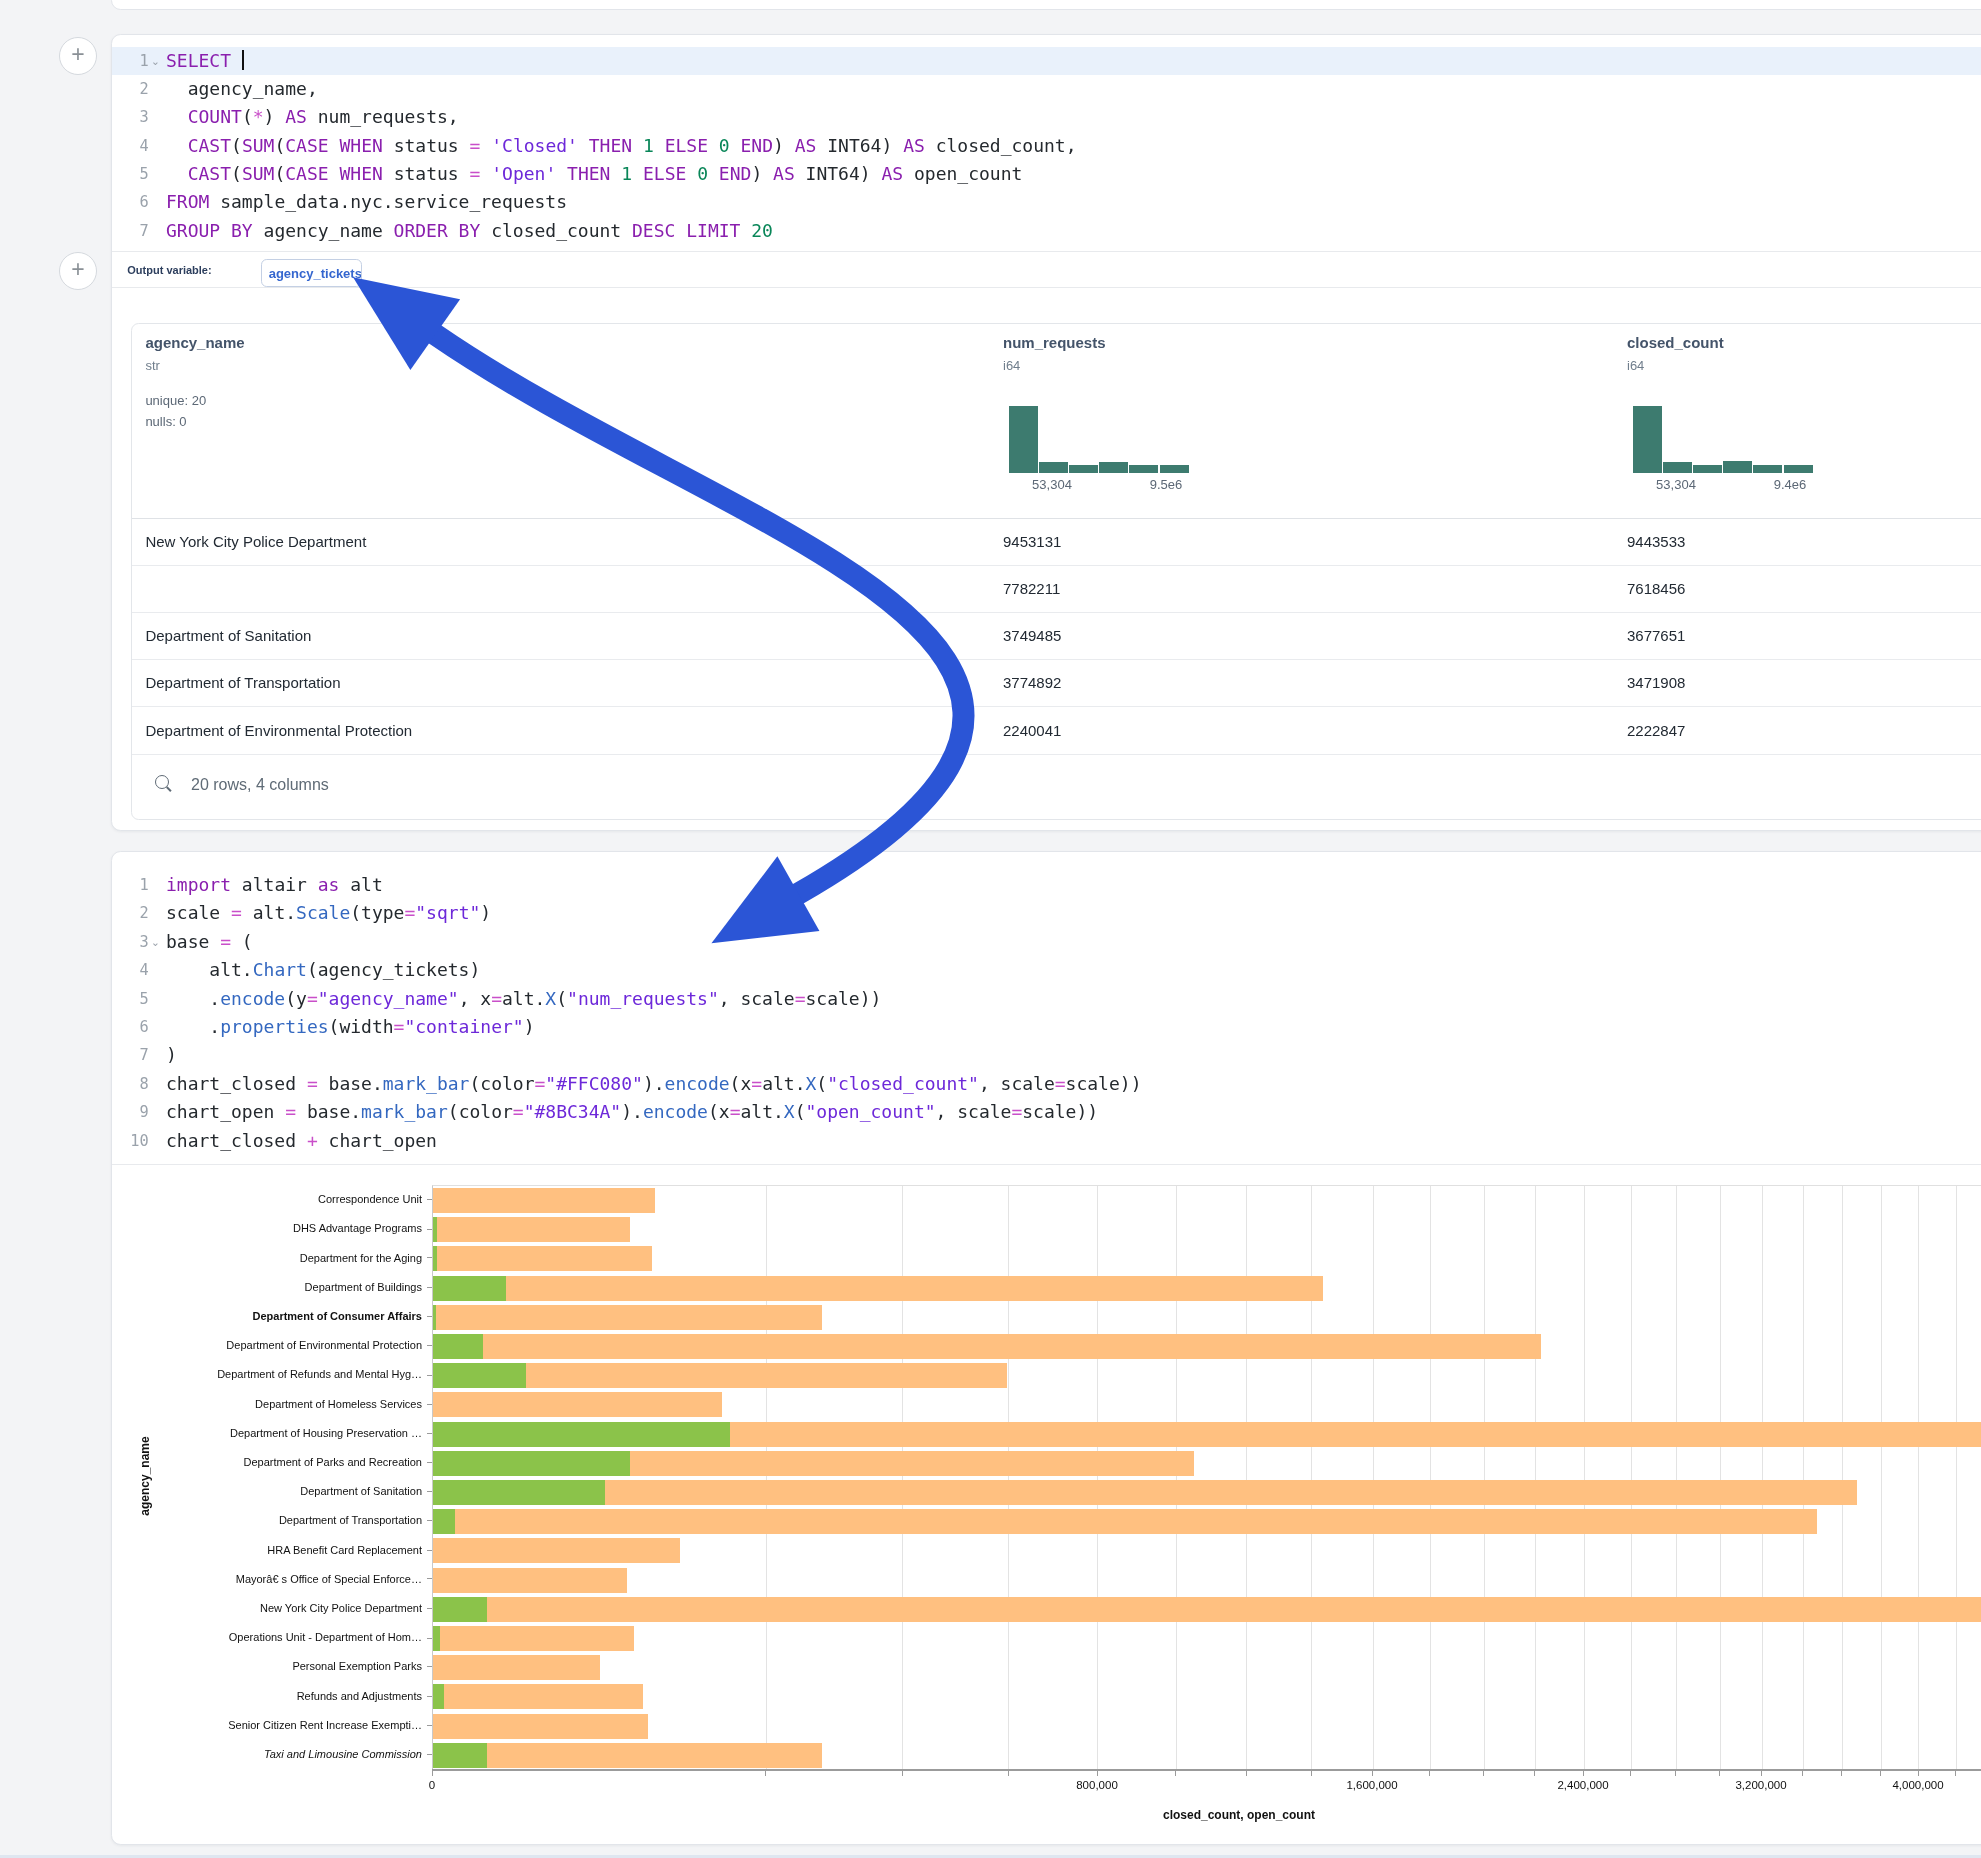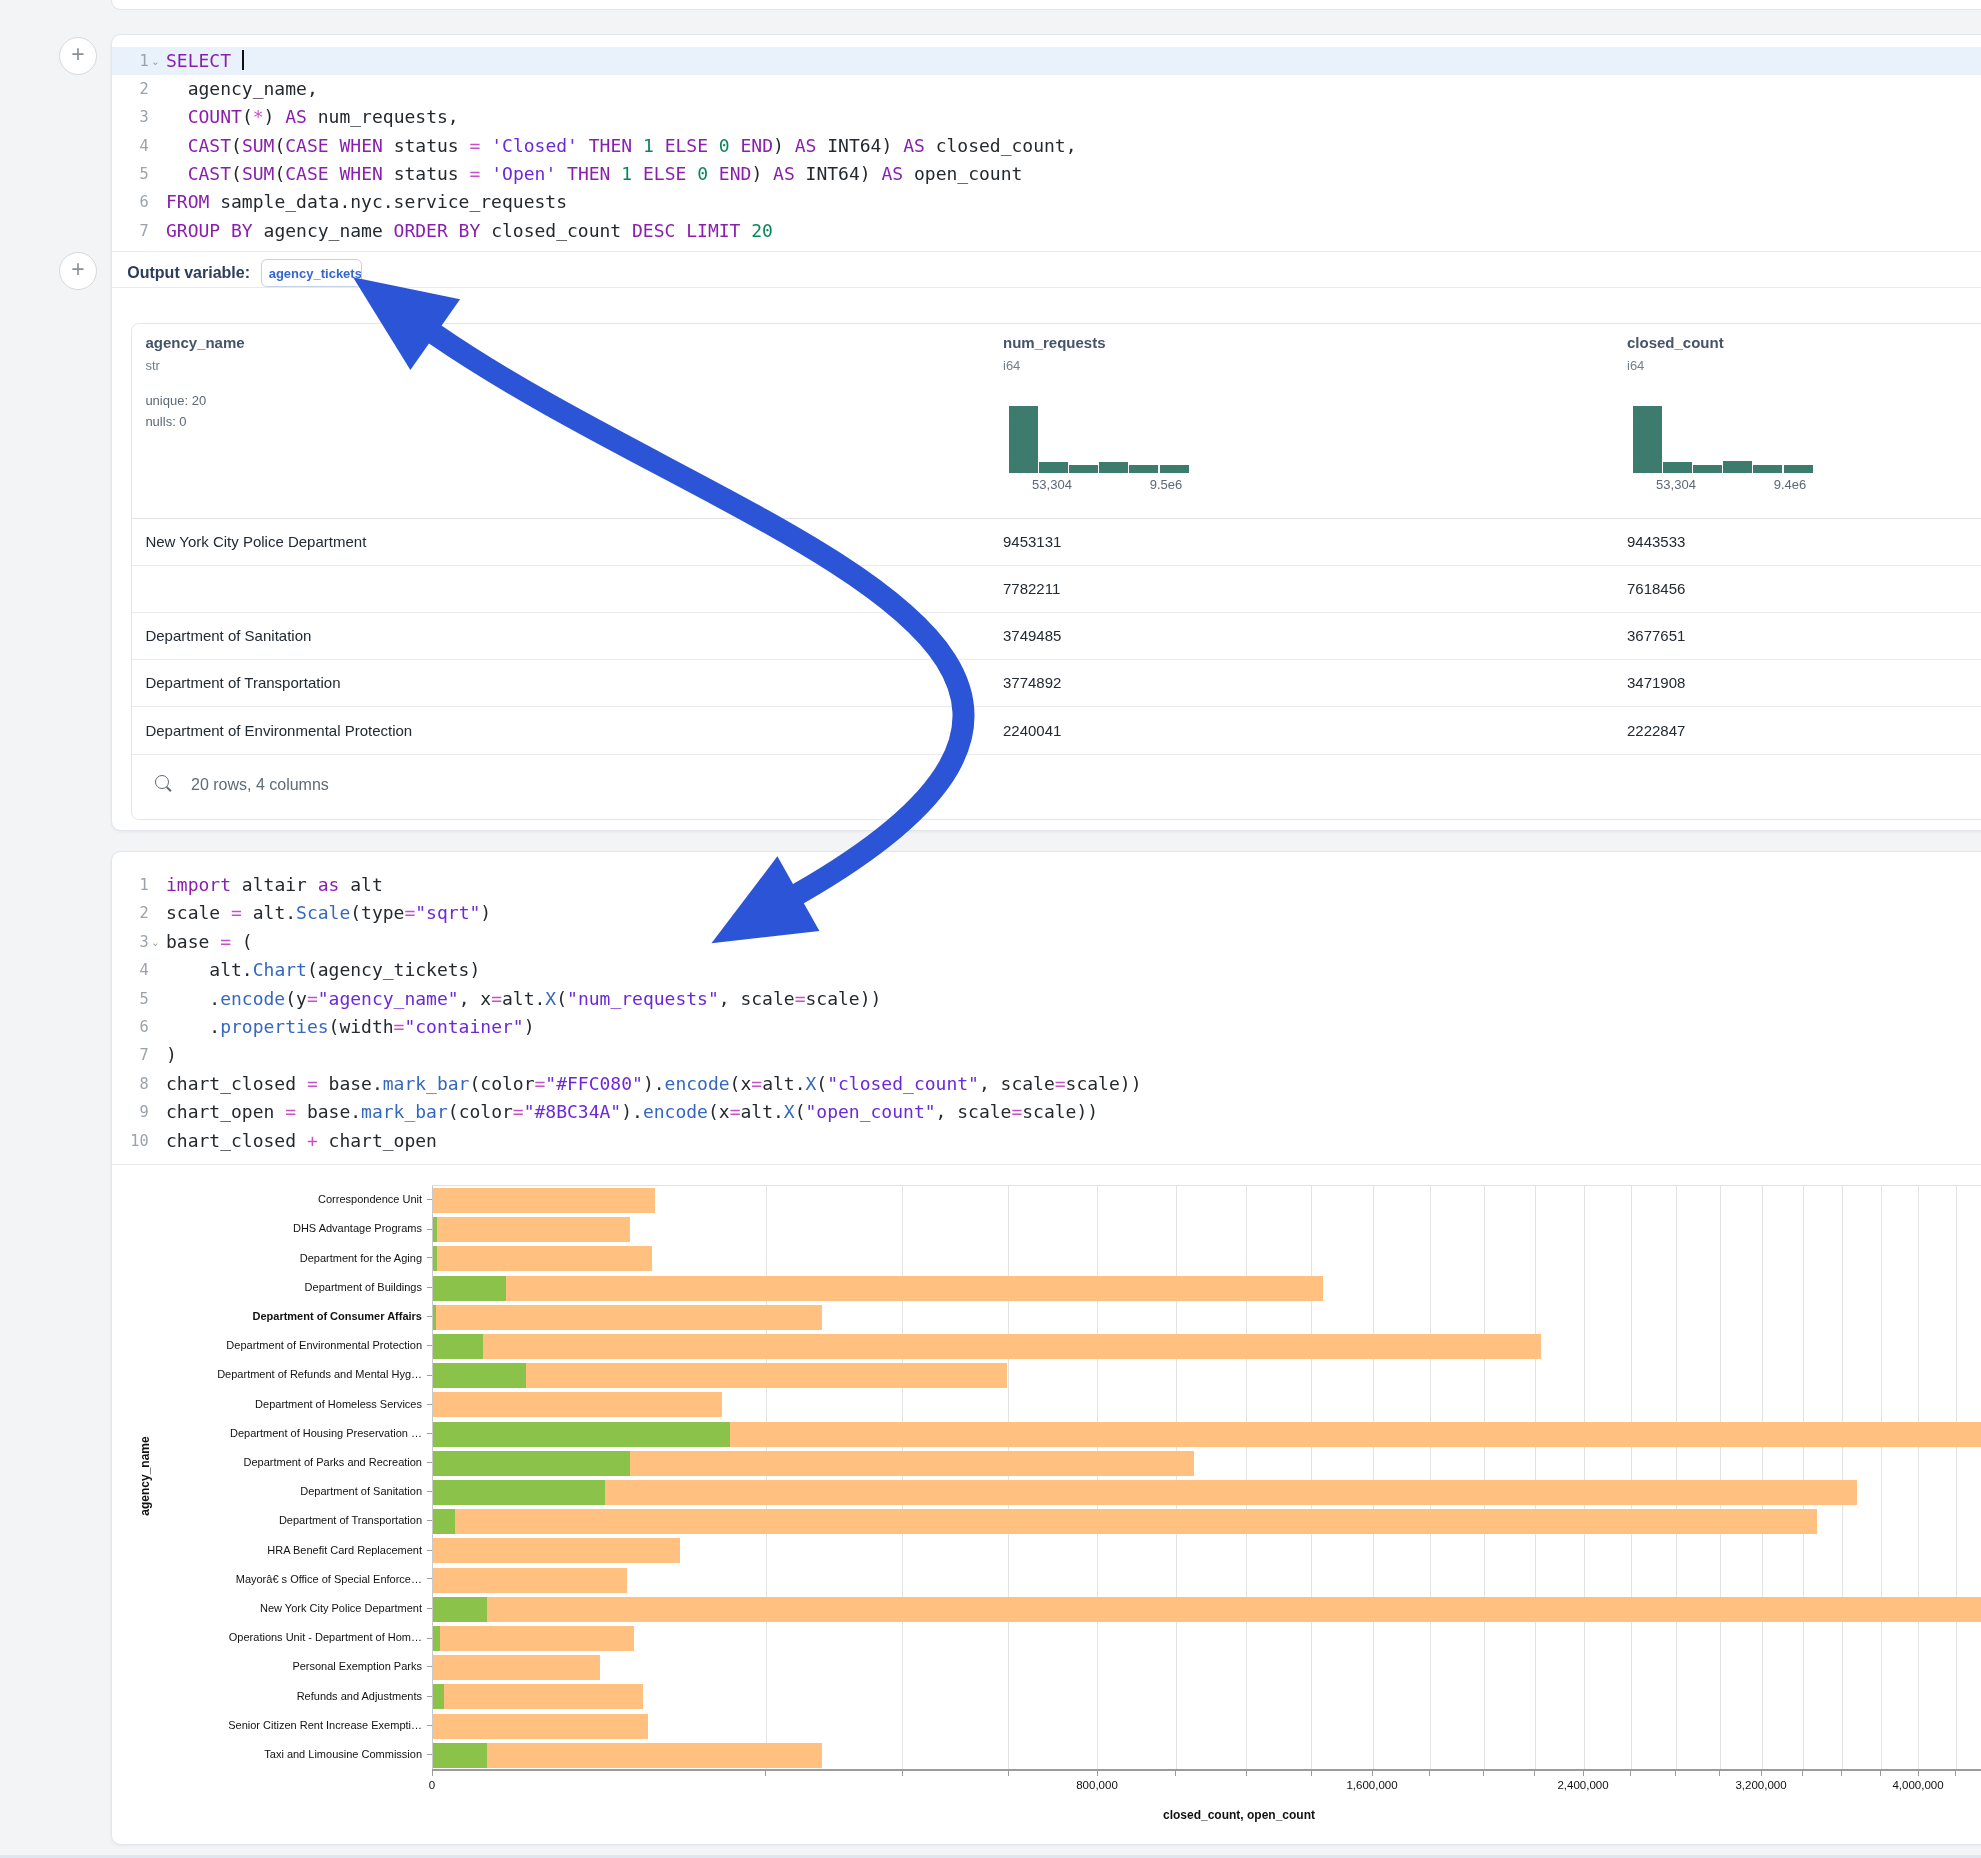--- a/index.html
+++ b/index.html
@@ -30,21 +30,21 @@
     font-size:18px;line-height:28.4px;color:#24292e;
   }
   .tk-k{color:#8a1fae;}
   .tk-s{color:#6d28d9;margin-top:24px;}
   .tk-n{color:#098658;}
   .tk-o{color:#c94fc9;}
   .tk-f{color:#3468c0;}
   .caret{display:inline-block;width:1.9px;height:20px;background:#111;vertical-align:-3.8px;}
   .sep{position:absolute;left:0;right:0;height:1px;background:#e8eaed;}
   
-  .outvar-label{position:absolute;font-size:16px;font-weight:700;color:#2c3e5d;}
+  .outvar-label{position:absolute;font-size:11px;font-weight:700;color:#2c3e5d;}
   .outvar-pill{
     position:absolute;height:25px;width:92px;border:1px solid #c4d0e4;border-radius:5.7px;
     padding:1px 0 0 6.7px;overflow:hidden;white-space:nowrap;
     color:#3566cf;font-size:13px;font-weight:700;line-height:25px;background:#fff;
   }
   
   .tbl{position:absolute;background:#fff;border:1px solid #e3e6ea;border-radius:7.6px;overflow:hidden;}
   .th-name{position:absolute;top:9.6px;font-size:15px;font-weight:700;color:#44546a;}
   .th-type{position:absolute;top:34px;font-size:13px;color:#707e8c;}
   .th-stat{position:absolute;font-size:13px;color:#5c6876;}
@@ -215,21 +215,21 @@
         <div class="ylab" style="top: 756px; left: 0px; width: 310px; text-align: right;">New York City Police Department</div>
         <div class="ytick" style="left: 315px; top: 756px;"></div>
         <div class="ylab" style="top: 785px; left: 0px; width: 310px; text-align: right;">Operations Unit - Department of Hom…</div>
         <div class="ytick" style="left: 315px; top: 786px;"></div>
         <div class="ylab" style="top: 814px; left: 0px; width: 310px; text-align: right;">Personal Exemption Parks</div>
         <div class="ytick" style="left: 315px; top: 814px;"></div>
         <div class="ylab" style="top: 844px; left: 0px; width: 310px; text-align: right;">Refunds and Adjustments</div>
         <div class="ytick" style="left: 315px; top: 844px;"></div>
         <div class="ylab" style="top: 873px; left: 0px; width: 310px; text-align: right;">Senior Citizen Rent Increase Exempti…</div>
         <div class="ytick" style="left: 315px; top: 873px;"></div>
-        <div class="ylab" style="top: 902px; left: 0px; width: 310px; text-align: right;">Taxi and Limousine Commission</div>
+        <div class="ylab" style="top: 902px; left: 0px; width: 310px; text-align: right; font-style: italic;">Taxi and Limousine Commission</div>
         <div class="ytick" style="left: 315px; top: 902px;"></div>
       </div>
     <div id="plot" class="plot" style="left:320px;top:333px;width:1550px;height:584px;">
         <div class="gridline" style="left: 333px;"></div>
         <div class="gridline" style="left: 469px;"></div>
         <div class="gridline" style="left: 575px;"></div>
         <div class="gridline" style="left: 664px;"></div>
         <div class="gridline" style="left: 743px;"></div>
         <div class="gridline" style="left: 813px;"></div>
         <div class="gridline" style="left: 878px;"></div>

